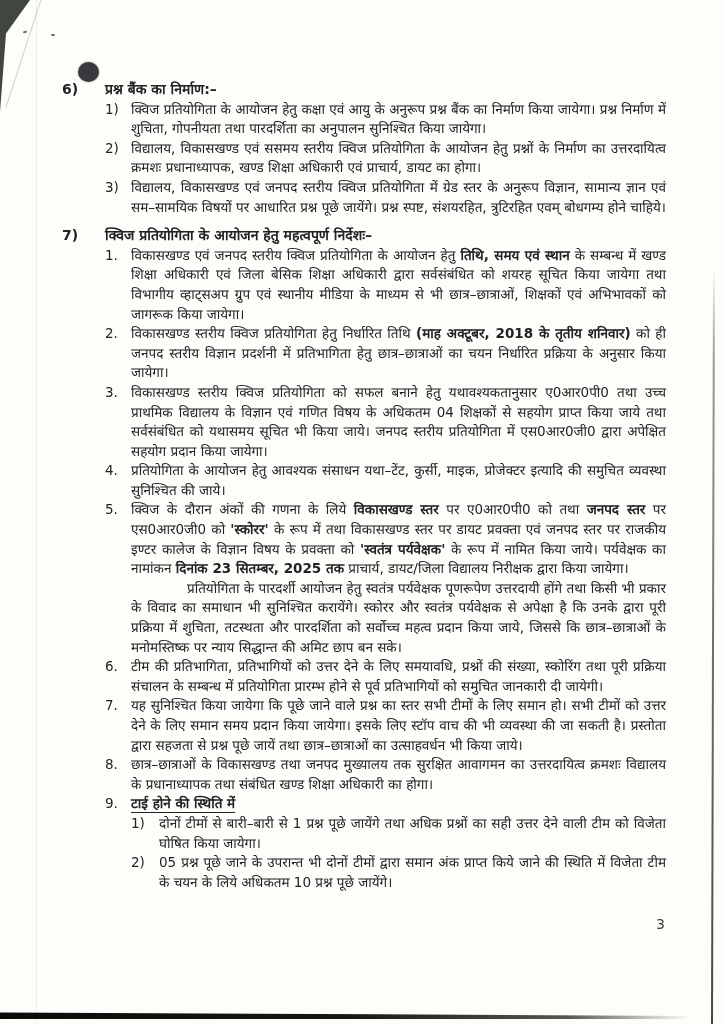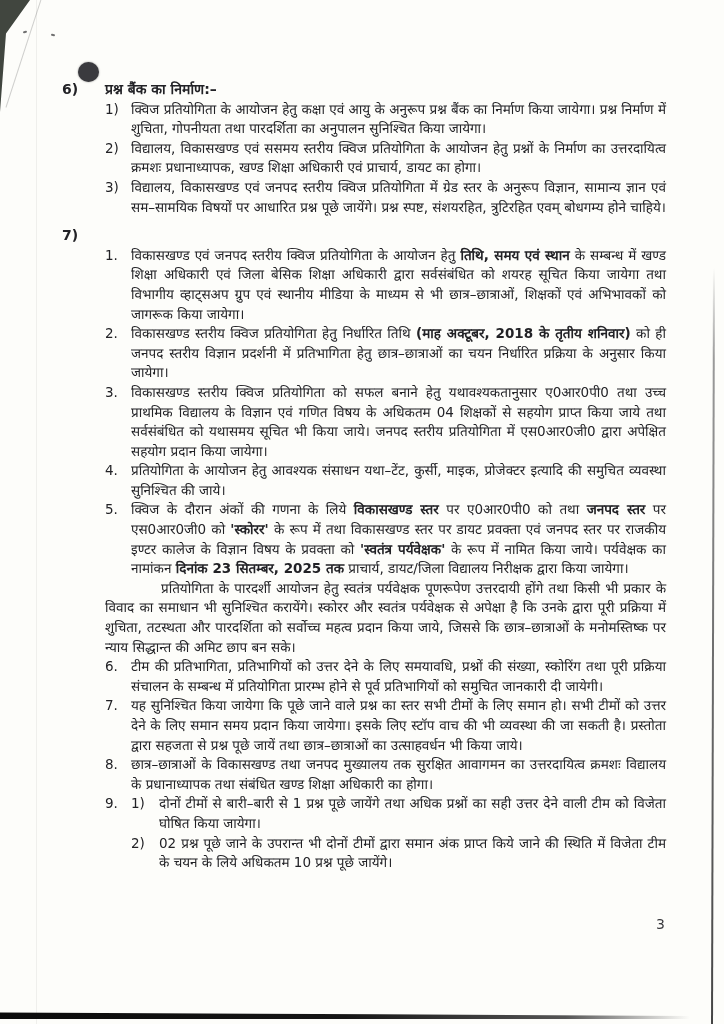--- a/index.html
+++ b/index.html
@@ -51,21 +51,21 @@
   }
   .section + .section{margin-top:9px;}
   .sec-head{display:flex;font-weight:bold;font-size:14px;}
   .sec-num{flex:none;width:43px;}
   .sec-title{text-underline-offset:3.5px;text-decoration-thickness:1.4px;}
   .sec-suffix{text-decoration:none;}
   .sec-items{margin-left:43px;}
   .item{display:flex;text-align:justify;}
   .marker{flex:none;width:26px;}
   .itext{flex:1;}
-  .para{text-indent:56px;text-align:justify;}
+  .para{margin-left:26px;text-indent:56px;text-align:justify;}
   .sub{display:flex;text-align:justify;}
   .sub .marker{width:28px;}
   .tie-head{font-weight:bold;text-decoration:underline;text-underline-offset:3.5px;text-decoration-thickness:1.4px;}
   .b{font-weight:bold;}
   .page-number{
     position:absolute;left:656px;top:916px;
     font-size:14px;color:#3a3a3e;
   }
 </style>
 </head>
@@ -98,20 +98,21 @@
         </div>
         <div class="item">
           <span class="marker">3)</span>
           <div class="itext"><span>विद्यालय, विकासखण्ड एवं जनपद स्तरीय क्विज प्रतियोगिता में ग्रेड स्तर के अनुरूप विज्ञान, सामान्य ज्ञान एवं सम–सामयिक विषयों पर आधारित प्रश्न पूछे जायेंगे। प्रश्न स्पष्ट, संशयरहित, त्रुटिरहित एवम् बोधगम्य होने चाहिये।</span></div>
         </div>
       </div>
     </div>
     <div class="section">
       <div class="sec-head">
         <span class="sec-num">7)</span>
+        <span class="sec-title">क्विज प्रतियोगिता के आयोजन हेतु महत्वपूर्ण निर्देशः–</span>
       </div>
       <div class="sec-items">
         <div class="item">
           <span class="marker">1.</span>
           <div class="itext"><span>विकासखण्ड एवं जनपद स्तरीय क्विज प्रतियोगिता के आयोजन हेतु </span><span class="b">तिथि, समय एवं स्थान</span><span> के सम्बन्ध में खण्ड शिक्षा अधिकारी एवं जिला बेसिक शिक्षा अधिकारी द्वारा सर्वसंबंधित को शयरह सूचित किया जायेगा तथा विभागीय व्हाट्सअप ग्रुप एवं स्थानीय मीडिया के माध्यम से भी छात्र–छात्राओं, शिक्षकों एवं अभिभावकों को जागरूक किया जायेगा।</span></div>
         </div>
         <div class="item">
           <span class="marker">2.</span>
           <div class="itext"><span>विकासखण्ड स्तरीय क्विज प्रतियोगिता हेतु निर्धारित तिथि </span><span class="b">(माह अक्टूबर, 2018 के तृतीय शनिवार)</span><span> को ही जनपद स्तरीय विज्ञान प्रदर्शनी में प्रतिभागिता हेतु छात्र–छात्राओं का चयन निर्धारित प्रक्रिया के अनुसार किया जायेगा।</span></div>
         </div>
@@ -136,28 +137,29 @@
           <span class="marker">7.</span>
           <div class="itext"><span>यह सुनिश्चित किया जायेगा कि पूछे जाने वाले प्रश्न का स्तर सभी टीमों के लिए समान हो। सभी टीमों को उत्तर देने के लिए समान समय प्रदान किया जायेगा। इसके लिए स्टॉप वाच की भी व्यवस्था की जा सकती है। प्रस्तोता द्वारा सहजता से प्रश्न पूछे जायें तथा छात्र–छात्राओं का उत्साहवर्धन भी किया जाये।</span></div>
         </div>
         <div class="item">
           <span class="marker">8.</span>
           <div class="itext"><span>छात्र–छात्राओं के विकासखण्ड तथा जनपद मुख्यालय तक सुरक्षित आवागमन का उत्तरदायित्व क्रमशः विद्यालय के प्रधानाध्यापक तथा संबंधित खण्ड शिक्षा अधिकारी का होगा।</span></div>
         </div>
         <div class="item">
           <span class="marker">9.</span>
           <div class="itext">
+            <div class="tie-head">टाई होने की स्थिति में</div>
             <div>
               <div class="sub">
                 <span class="marker">1)</span>
                 <div class="itext"><span>दोनों टीमों से बारी–बारी से 1 प्रश्न पूछे जायेंगे तथा अधिक प्रश्नों का सही उत्तर देने वाली टीम को विजेता घोषित किया जायेगा।</span></div>
               </div>
               <div class="sub">
                 <span class="marker">2)</span>
-                <div class="itext"><span>02 प्रश्न पूछे जाने के उपरान्त भी दोनों टीमों द्वारा समान अंक प्राप्त किये जाने की स्थिति में विजेता टीम के चयन के लिये अधिकतम 10 प्रश्न पूछे जायेंगे।</span></div>
+                <div class="itext"><span>05 प्रश्न पूछे जाने के उपरान्त भी दोनों टीमों द्वारा समान अंक प्राप्त किये जाने की स्थिति में विजेता टीम के चयन के लिये अधिकतम 10 प्रश्न पूछे जायेंगे।</span></div>
               </div>
             </div>
           </div>
         </div>
       </div>
     </div>
   </div>
 
 <div class="page-number">3</div>
 

